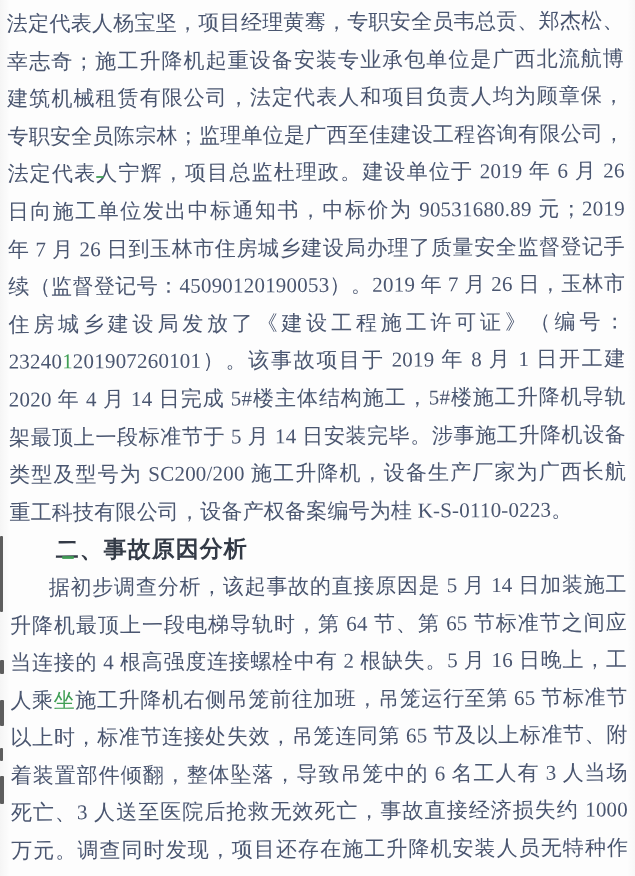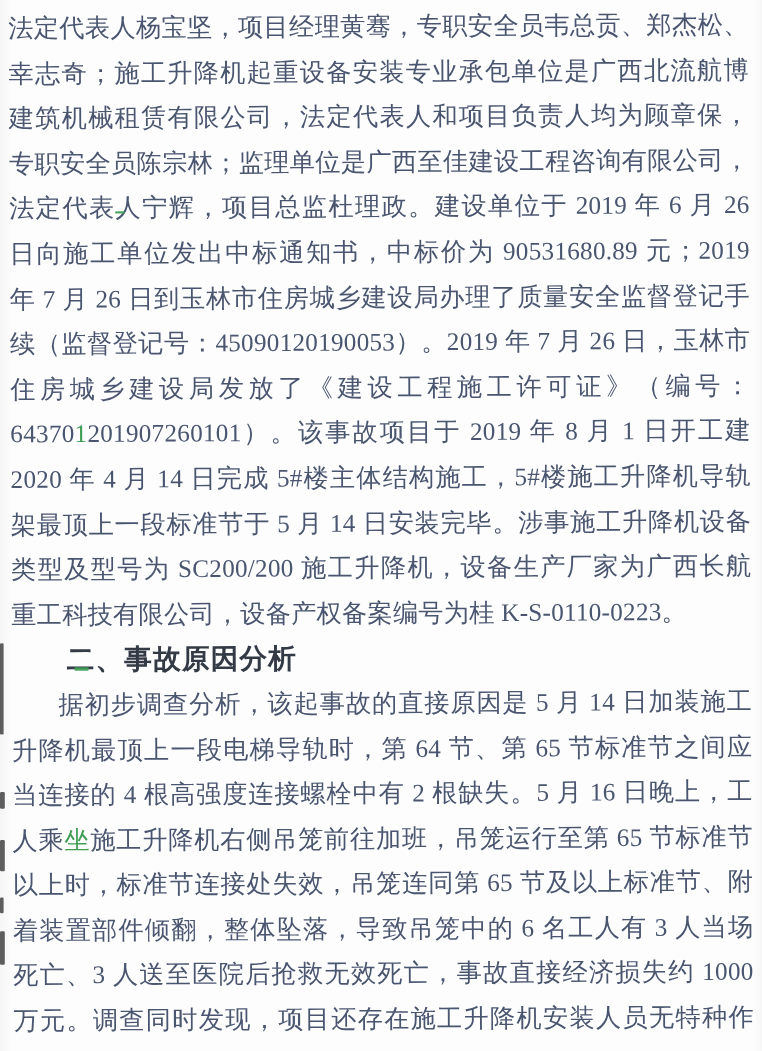--- a/index.html
+++ b/index.html
@@ -77,21 +77,21 @@
   <div class="doc-body">
       <div class="line body just"><span>法定代表人杨宝坚，项目经理黄骞，专职安全员韦总贡、郑杰松、</span></div>
       <div class="line body just"><span>幸志奇；施工升降机起重设备安装专业承包单位是广西北流航博</span></div>
       <div class="line body just"><span>建筑机械租赁有限公司，法定代表人和项目负责人均为顾章保，</span></div>
       <div class="line body just"><span>专职安全员陈宗林；监理单位是广西至佳建设工程咨询有限公司，</span></div>
       <div class="line body just"><span>法定代表人宁辉，项目总监杜理政。建设单位于 2019 年 6 月 26</span></div>
       <div class="line body just"><span>日向施工单位发出中标通知书，中标价为 90531680.89 元；2019</span></div>
       <div class="line body just"><span>年 7 月 26 日到玉林市住房城乡建设局办理了质量安全监督登记手</span></div>
       <div class="line body just"><span>续（监督登记号：45090120190053）。2019 年 7 月 26 日，玉林市</span></div>
       <div class="line body just"><span>住房城乡建设局发放了《建设工程施工许可证》（编号：</span></div>
-      <div class="line body just"><span>64370</span><span class="green">1</span><span>201907260101）。该事故项目于 2019 年 8 月 1 日开工建设，</span></div>
+      <div class="line body just"><span>23240</span><span class="green">1</span><span>201907260101）。该事故项目于 2019 年 8 月 1 日开工建设，</span></div>
       <div class="line body just"><span>2020 年 4 月 14 日完成 5#楼主体结构施工，5#楼施工升降机导轨</span></div>
       <div class="line body just"><span>架最顶上一段标准节于 5 月 14 日安装完毕。涉事施工升降机设备</span></div>
       <div class="line body just"><span>类型及型号为 SC200/200 施工升降机，设备生产厂家为广西长航</span></div>
       <div class="line body"><span>重工科技有限公司，设备产权备案编号为桂 K-S-0110-0223。</span></div>
       <div class="line heading"><span>二、事故原因分析</span></div>
       <div class="line indent just"><span>据初步调查分析，该起事故的直接原因是 5 月 14 日加装施工</span></div>
       <div class="line body just"><span>升降机最顶上一段电梯导轨时，第 64 节、第 65 节标准节之间应</span></div>
       <div class="line body just"><span>当连接的 4 根高强度连接螺栓中有 2 根缺失。5 月 16 日晚上，工</span></div>
       <div class="line body just"><span>人乘</span><span class="green">坐</span><span>施工升降机右侧吊笼前往加班，吊笼运行至第 65 节标准节</span></div>
       <div class="line body just"><span>以上时，标准节连接处失效，吊笼连同第 65 节及以上标准节、附</span></div>

